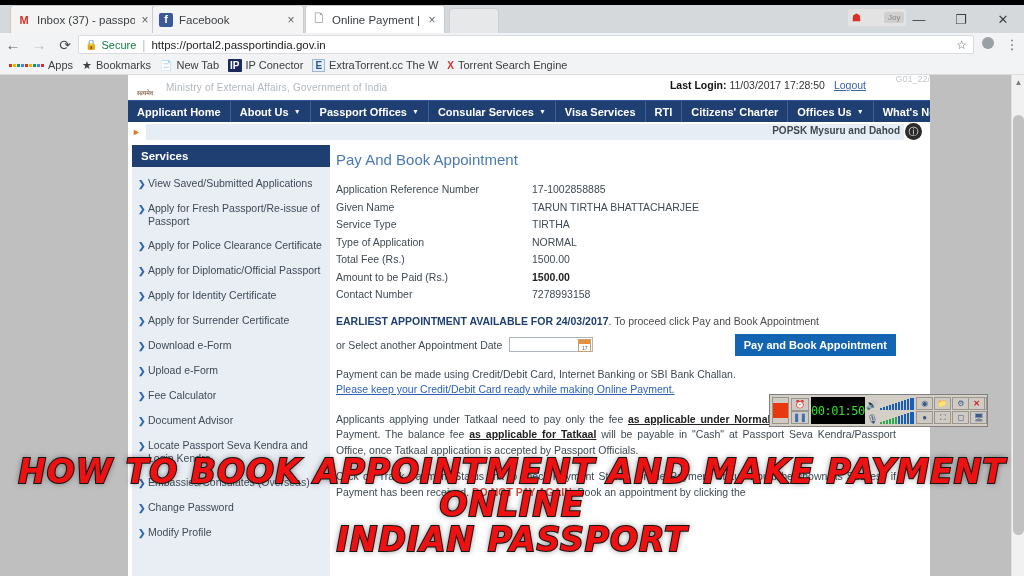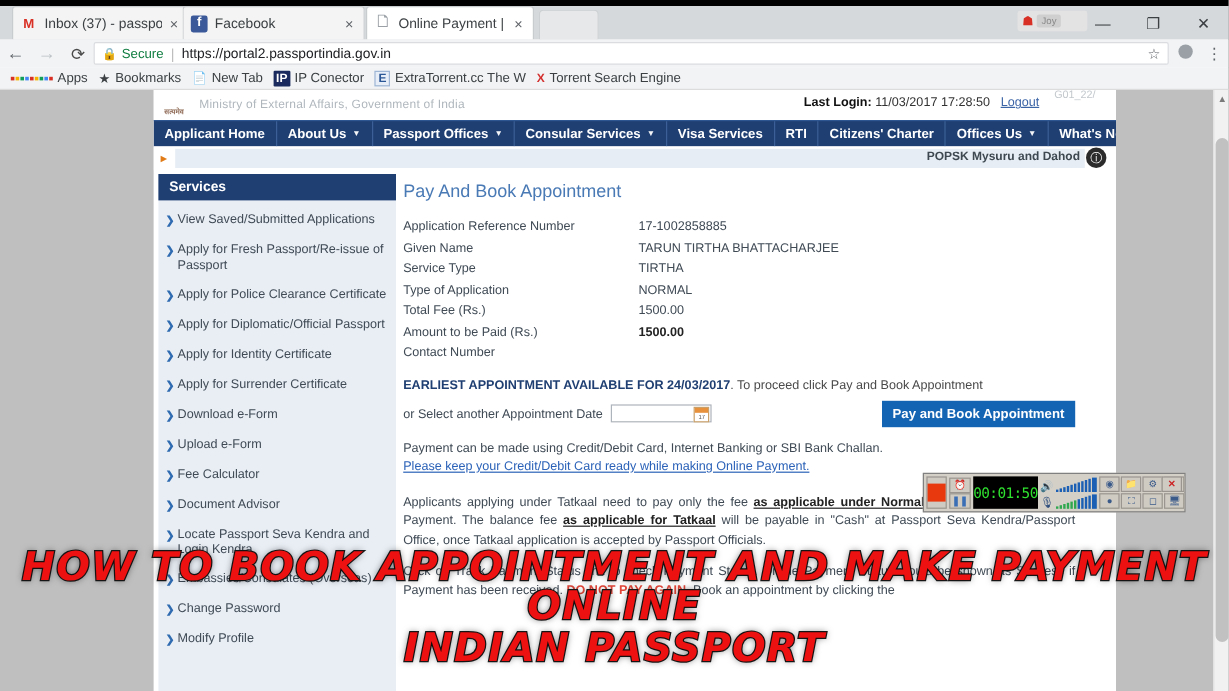--- a/index.html
+++ b/index.html
@@ -70,21 +70,21 @@
   }
   .extbadge {
     position: absolute; right: 118px; top: 9px;
     width: 58px; height: 17px; background: #e3e3e3;
     display: flex; align-items: center; gap: 3px; padding: 0 4px;
     border-radius: 2px;
   }
   .extbadge .e1 { color: #d93025; font-size: 10px; font-weight: bold; }
   .extbadge .e2 {
     font-size: 8px; color: #888; background: #cfcfcf;
-    padding: 1px 4px; border-radius: 2px;
+    padding: 1px 4px; border-radius: 2px; margin-left: 20px;
   }
 
   .urlbar {
     position: absolute; left: 0; top: 33px; width: 1024px; height: 23px;
     background: #f1f3f4; display: flex; align-items: center;
   }
   .navbtn {
     width: 26px; text-align: center; font-size: 15px; color: #5f6368;
   }
   .navbtn.fwd { color: #bdc1c6; }
@@ -169,21 +169,21 @@
     font-size: 10px; color: #6e7c86; margin-left: 8px;
     opacity: .55; letter-spacing: .2px;
   }
   .lastlogin {
     position: absolute; right: 64px; top: 4px;
     font-size: 10.5px; color: #333;
   }
   .lastlogin b { color: #111; }
   .lastlogin a { color: #3b64a6; text-decoration: underline; margin-left: 6px; }
   .corner-code {
-    position: absolute; right: 17px; top: -1px;
+    position: absolute; right: 0; top: -1px;
     font-size: 9px; color: #9aa3ab; opacity: .6;
   }
 
   .navbar {
     position: absolute; left: 0; top: 25px; width: 802px; height: 22px;
     background: #1f3f72; display: flex; align-items: stretch;
     border-top: 1px solid #2e5690;
   }
   .navitem {
     display: flex; align-items: center; padding: 0 9px;
@@ -590,20 +590,21 @@
           <div class="drow">
             <div class="dlabel">Total Fee (Rs.)</div>
             <div class="dvalue">1500.00</div>
           </div>
           <div class="drow">
             <div class="dlabel">Amount to be Paid (Rs.)</div>
             <div class="dvalue bold">1500.00</div>
           </div>
           <div class="drow">
             <div class="dlabel">Contact Number</div>
+            <div class="dvalue">7278993158</div>
           </div>
         </div>
 
         <div class="appt-line">
           <b>EARLIEST APPOINTMENT AVAILABLE FOR</b>
           <b>24/03/2017</b><span class="tail">. To proceed click Pay and Book Appointment</span>
         </div>
 
         <div class="appt-row">
           <span class="lab">or Select another Appointment Date</span>

